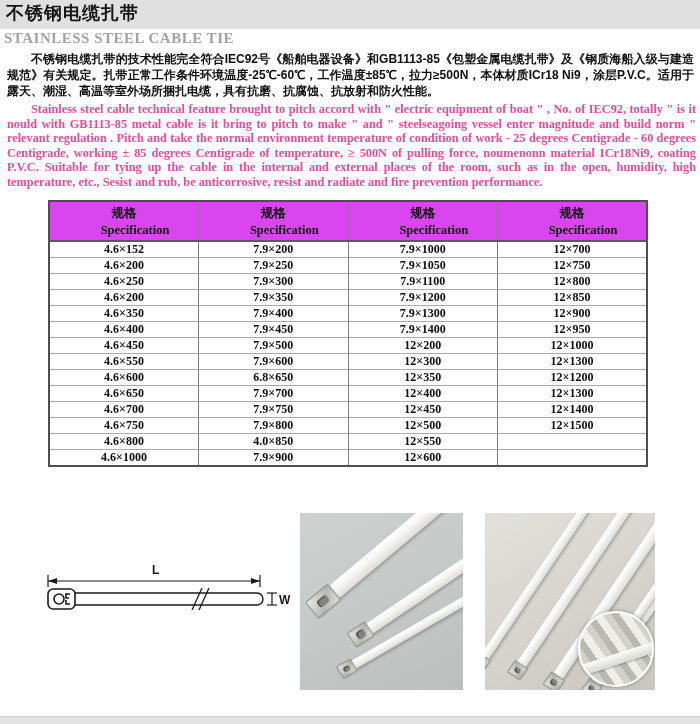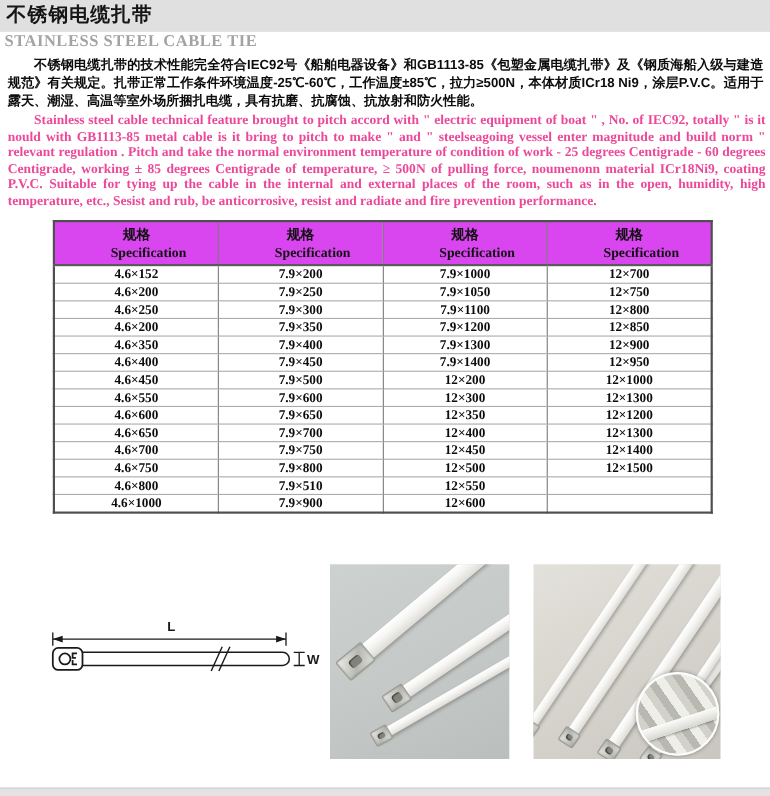--- a/index.html
+++ b/index.html
@@ -181,21 +181,21 @@
           <td>12×1000</td>
         </tr>
         <tr>
           <td>4.6×550</td>
           <td>7.9×600</td>
           <td>12×300</td>
           <td>12×1300</td>
         </tr>
         <tr>
           <td>4.6×600</td>
-          <td>7.9×650</td>
+          <td>6.8×650</td>
           <td>12×350</td>
           <td>12×1200</td>
         </tr>
         <tr>
           <td>4.6×650</td>
           <td>7.9×700</td>
           <td>12×400</td>
           <td>12×1300</td>
         </tr>
         <tr>
@@ -205,21 +205,21 @@
           <td>12×1400</td>
         </tr>
         <tr>
           <td>4.6×750</td>
           <td>7.9×800</td>
           <td>12×500</td>
           <td>12×1500</td>
         </tr>
         <tr>
           <td>4.6×800</td>
-          <td>7.9×510</td>
+          <td>4.0×850</td>
           <td>12×550</td>
           <td></td>
         </tr>
         <tr>
           <td>4.6×1000</td>
           <td>7.9×900</td>
           <td>12×600</td>
           <td></td>
         </tr>
       </tbody>

